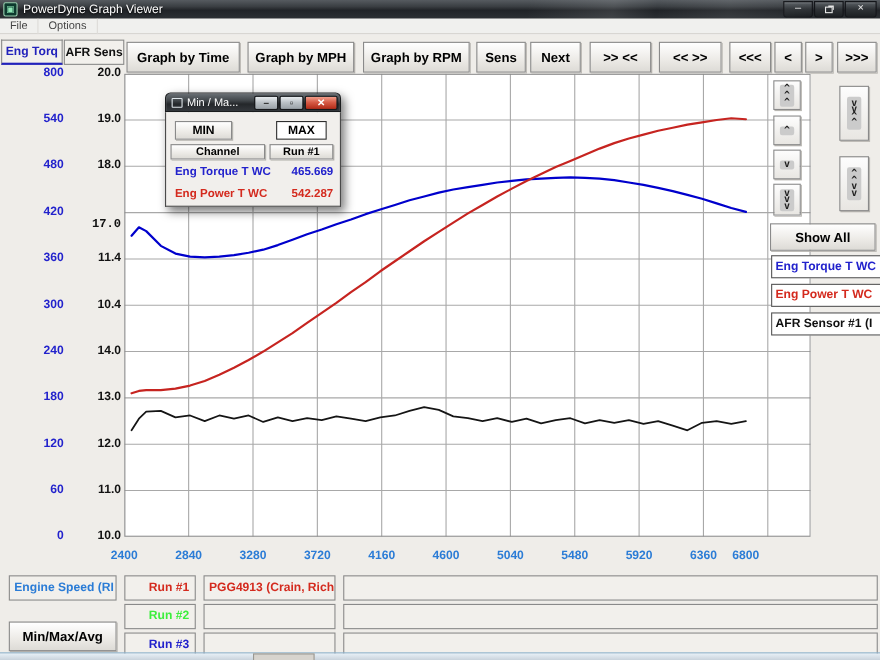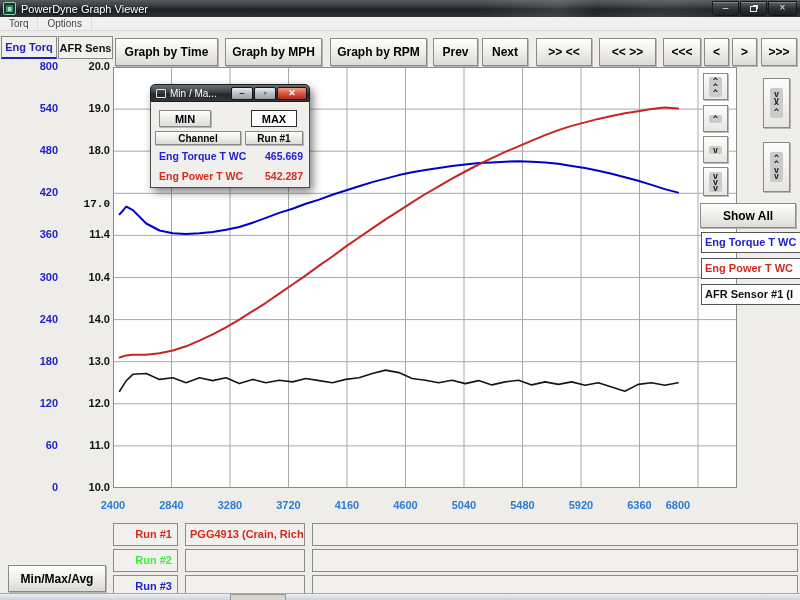--- a/index.html
+++ b/index.html
@@ -94,32 +94,32 @@
     <span class="app-icon">▣</span>
     <span id="title-text">PowerDyne Graph Viewer</span>
     <div id="win-controls">
       <div class="win-btn">–</div>
       <div class="win-btn"><span class="restore-glyph"></span></div>
       <div class="win-btn close">×</div>
     </div>
   </div>
 
   <div id="menubar">
-    <span class="menu-item">Torq</span>
+    <span class="menu-item">File</span>
     <span class="menu-item">Options</span>
   </div>
 
   <div id="tab-eng-torq" class="axis-tab">Eng Torq</div>
   <div id="tab-afr-sens" class="axis-tab">AFR Sens</div>
 
   <div id="toolbar">
       <div class="btn3d" style="left: 115px; top: 38px; width: 103px; height: 28px; font-size: 12px;">Graph by Time</div>
       <div class="btn3d" style="left: 225px; top: 38px; width: 97px; height: 28px; font-size: 12px;">Graph by MPH</div>
       <div class="btn3d" style="left: 330px; top: 38px; width: 97px; height: 28px; font-size: 12px;">Graph by RPM</div>
-      <div class="btn3d" style="left: 433px; top: 38px; width: 45px; height: 28px; font-size: 12px;">Prev</div>
+      <div class="btn3d" style="left: 433px; top: 38px; width: 45px; height: 28px; font-size: 12px;">Sens</div>
       <div class="btn3d" style="left: 482px; top: 38px; width: 46px; height: 28px; font-size: 12px;">Next</div>
       <div class="btn3d" style="left: 536px; top: 38px; width: 56px; height: 28px; font-size: 12px;">&gt;&gt; &lt;&lt;</div>
       <div class="btn3d" style="left: 599px; top: 38px; width: 57px; height: 28px; font-size: 12px;">&lt;&lt; &gt;&gt;</div>
       <div class="btn3d" style="left: 663px; top: 38px; width: 38px; height: 28px; font-size: 12px;">&lt;&lt;&lt;</div>
       <div class="btn3d" style="left: 704px; top: 38px; width: 25px; height: 28px; font-size: 12px;">&lt;</div>
       <div class="btn3d" style="left: 732px; top: 38px; width: 25px; height: 28px; font-size: 12px;">&gt;</div>
       <div class="btn3d" style="left: 761px; top: 38px; width: 36px; height: 28px; font-size: 12px;">&gt;&gt;&gt;</div>
     </div>
 
   <div id="torque-axis">
@@ -260,20 +260,21 @@
         </div>
       </div>
     </div>
   <div class="btn3d" id="show-all-btn" style="left:700px; top:203px; width:96px; height:25px; font-size:12px;">Show All</div>
   <div id="legend">
       <div class="legend-box" style="top: 232px; color: rgb(34, 34, 204);">Eng Torque T WC</div>
       <div class="legend-box" style="top: 258px; color: rgb(212, 42, 30);">Eng Power T WC</div>
       <div class="legend-box" style="top: 284px; color: rgb(17, 17, 17);">AFR Sensor #1 (I</div>
     </div>
 
+  <div id="x-channel" class="field">Engine Speed (RI</div>
   <div id="minmax-btn" class="btn3d">Min/Max/Avg</div>
   <div id="run-rows">
       <div class="field run-label" style="left: 113px; top: 523px; width: 65px; height: 23px; line-height: 21px; color: rgb(212, 42, 30);">Run #1</div>
       <div class="field" style="left: 185px; top: 523px; width: 120px; height: 23px; line-height: 21px; padding-left: 4px; color: rgb(212, 42, 30);">PGG4913 (Crain, Rich</div>
       <div class="field" style="left: 312px; top: 523px; width: 486px; height: 23px;"></div>
       <div class="field run-label" style="left: 113px; top: 549px; width: 65px; height: 23px; line-height: 21px; color: rgb(61, 238, 61);">Run #2</div>
       <div class="field" style="left: 185px; top: 549px; width: 120px; height: 23px; line-height: 21px; padding-left: 4px; color: rgb(61, 238, 61);"></div>
       <div class="field" style="left: 312px; top: 549px; width: 486px; height: 23px;"></div>
       <div class="field run-label" style="left: 113px; top: 575px; width: 65px; height: 23px; line-height: 21px; color: rgb(34, 34, 204);">Run #3</div>
       <div class="field" style="left: 185px; top: 575px; width: 120px; height: 23px; line-height: 21px; padding-left: 4px; color: rgb(34, 34, 204);"></div>

